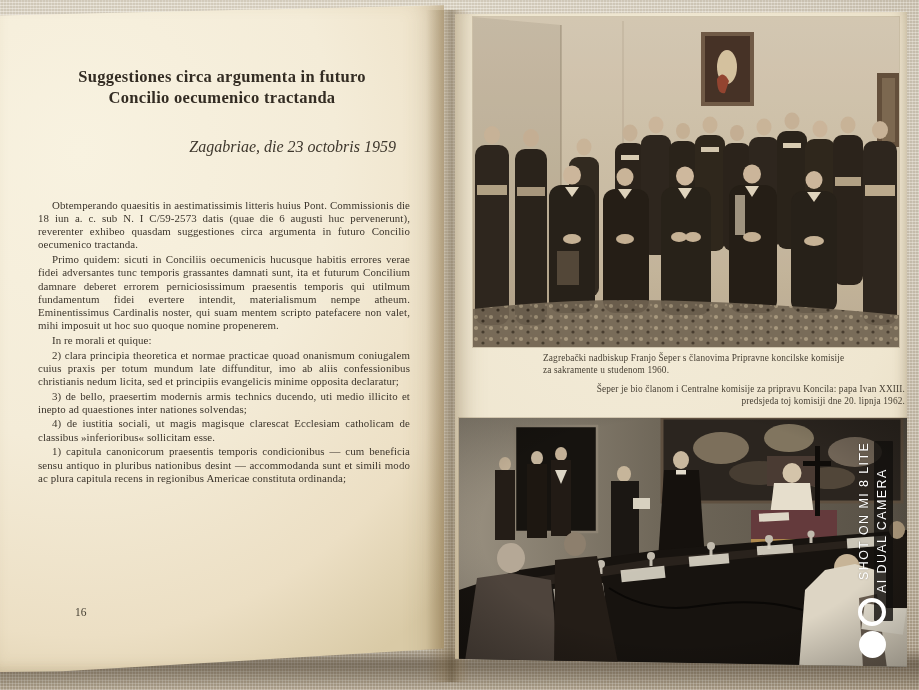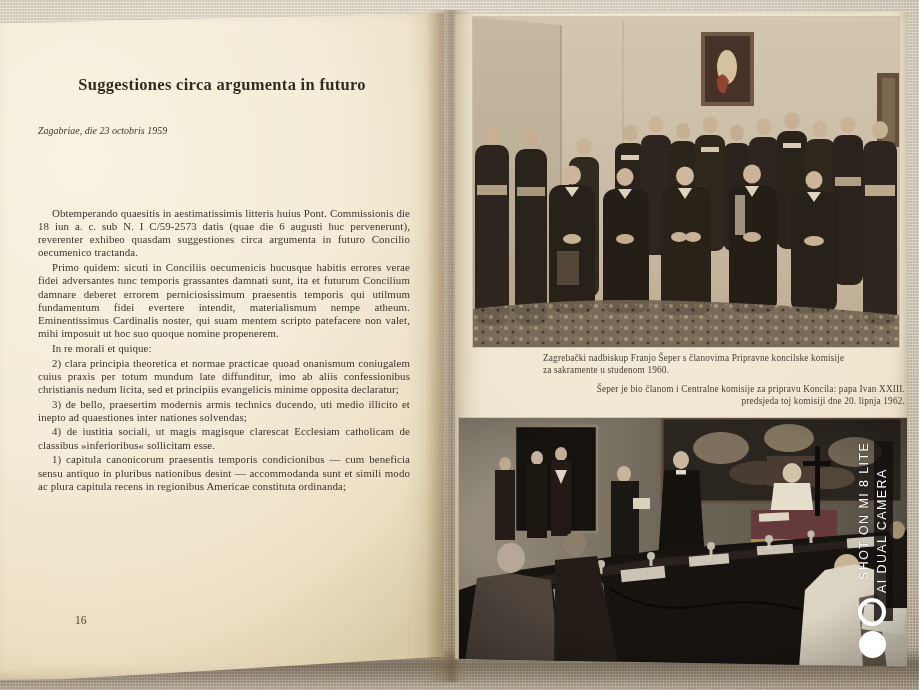--- a/index.html
+++ b/index.html
@@ -21,34 +21,34 @@
     background:linear-gradient(180deg, rgba(55,44,30,0) 0%, rgba(55,44,30,.5) 38%, rgba(70,58,42,.28) 72%, rgba(55,44,30,0) 100%);
     filter:blur(2px);
   }
   .book-edge-dark{
     position:absolute;left:889px;top:395px;width:16px;height:272px;
     background:linear-gradient(90deg, rgba(40,33,24,.55), rgba(40,33,24,.15) 70%, rgba(40,33,24,0));
     filter:blur(1px);
   }
   
   .left-page{
-    position:absolute;left:0;top:12px;width:444px;height:672px;
+    position:absolute;left:0;top:4px;width:444px;height:672px;
     background:
       radial-gradient(120% 90% at 18% 22%, #f8f2e0 0%, #f4ecd8 48%, #ecdfc4 80%, #d9caa6 100%);
     clip-path:polygon(0% 1.7%, 100% 0.2%, 100% 95.9%, 58% 97.6%, 14% 99.3%, 0% 99.4%);
     box-shadow:inset -26px 0 30px -18px rgba(120,95,55,.45), inset 0 -14px 18px -12px rgba(120,95,55,.35);
     color:#3a332a;
   }
   .page-title{
     margin:62px 28px 0 28px;text-align:center;
     font-weight:bold;font-size:16.5px;line-height:21px;letter-spacing:.3px;color:#332c23;
   }
   .dateline{
-    margin:30px 48px 0 38px;text-align:left;
-    font-style:italic;font-size:10px;color:#3e372d;
+    margin:30px 48px 0 38px;text-align:right;
+    font-style:italic;font-size:16px;color:#3e372d;
   }
   .body-text{
     position:absolute;left:38px;top:195px;width:372px;
     font-size:10.9px;line-height:13.15px;text-align:justify;letter-spacing:.1px;color:#3b342b;
   }
   .para{margin:0 0 1.6px 0;}
   .para.indent{text-indent:14px;}
   .para.indent2{text-indent:38px;}
   .page-number{
     position:absolute;left:54px;top:602px;font-size:11.5px;color:#464034;margin-left:21px;
@@ -100,20 +100,21 @@
 <body>
 
 <div class="scene">
 
   <div class="book-shadow"></div>
   <div class="book-edge-dark"></div>
 
   <div class="left-page">
     <div class="page-title">
       <div>Suggestiones circa argumenta in futuro</div>
+      <div>Concilio oecumenico tractanda</div>
     </div>
     <div class="dateline">Zagabriae, die 23 octobris 1959</div>
     <div class="body-text">
         <p class="para indent">Obtemperando quaesitis in aestimatissimis litteris huius Pont. Commissionis die 18 iun a. c. sub N. I C/59-2573 datis (quae die 6 augusti huc pervenerunt), reverenter exhibeo quasdam suggestiones circa argumenta in futuro Concilio oecumenico tractanda.</p>
         <p class="para indent">Primo quidem: sicuti in Conciliis oecumenicis hucusque habitis errores verae fidei adversantes tunc temporis grassantes damnati sunt, ita et futurum Concilium damnare deberet errorem perniciosissimum praesentis temporis qui utilmum fundamentum fidei evertere intendit, materialismum nempe atheum. Eminentissimus Cardinalis noster, qui suam mentem scripto patefacere non valet, mihi imposuit ut hoc suo quoque nomine propenerem.</p>
         <p class="para indent">In re morali et quique:</p>
         <p class="para indent">2) clara principia theoretica et normae practicae quoad onanismum coniugalem cuius praxis per totum mundum late diffunditur, imo ab aliis confessionibus christianis nedum licita, sed et principiis evangelicis minime opposita declaratur;</p>
         <p class="para indent">3) de bello, praesertim modernis armis technics ducendo, uti medio illicito et inepto ad quaestiones inter nationes solvendas;</p>
         <p class="para indent">4) de iustitia sociali, ut magis magisque clarescat Ecclesiam catholicam de classibus »inferioribus« sollicitam esse.</p>
         <p class="para indent">1) capitula canonicorum praesentis temporis condicionibus — cum beneficia sensu antiquo in pluribus nationibus desint — accommodanda sunt et simili modo ac plura capitula recens in regionibus Americae constituta ordinanda;</p>

